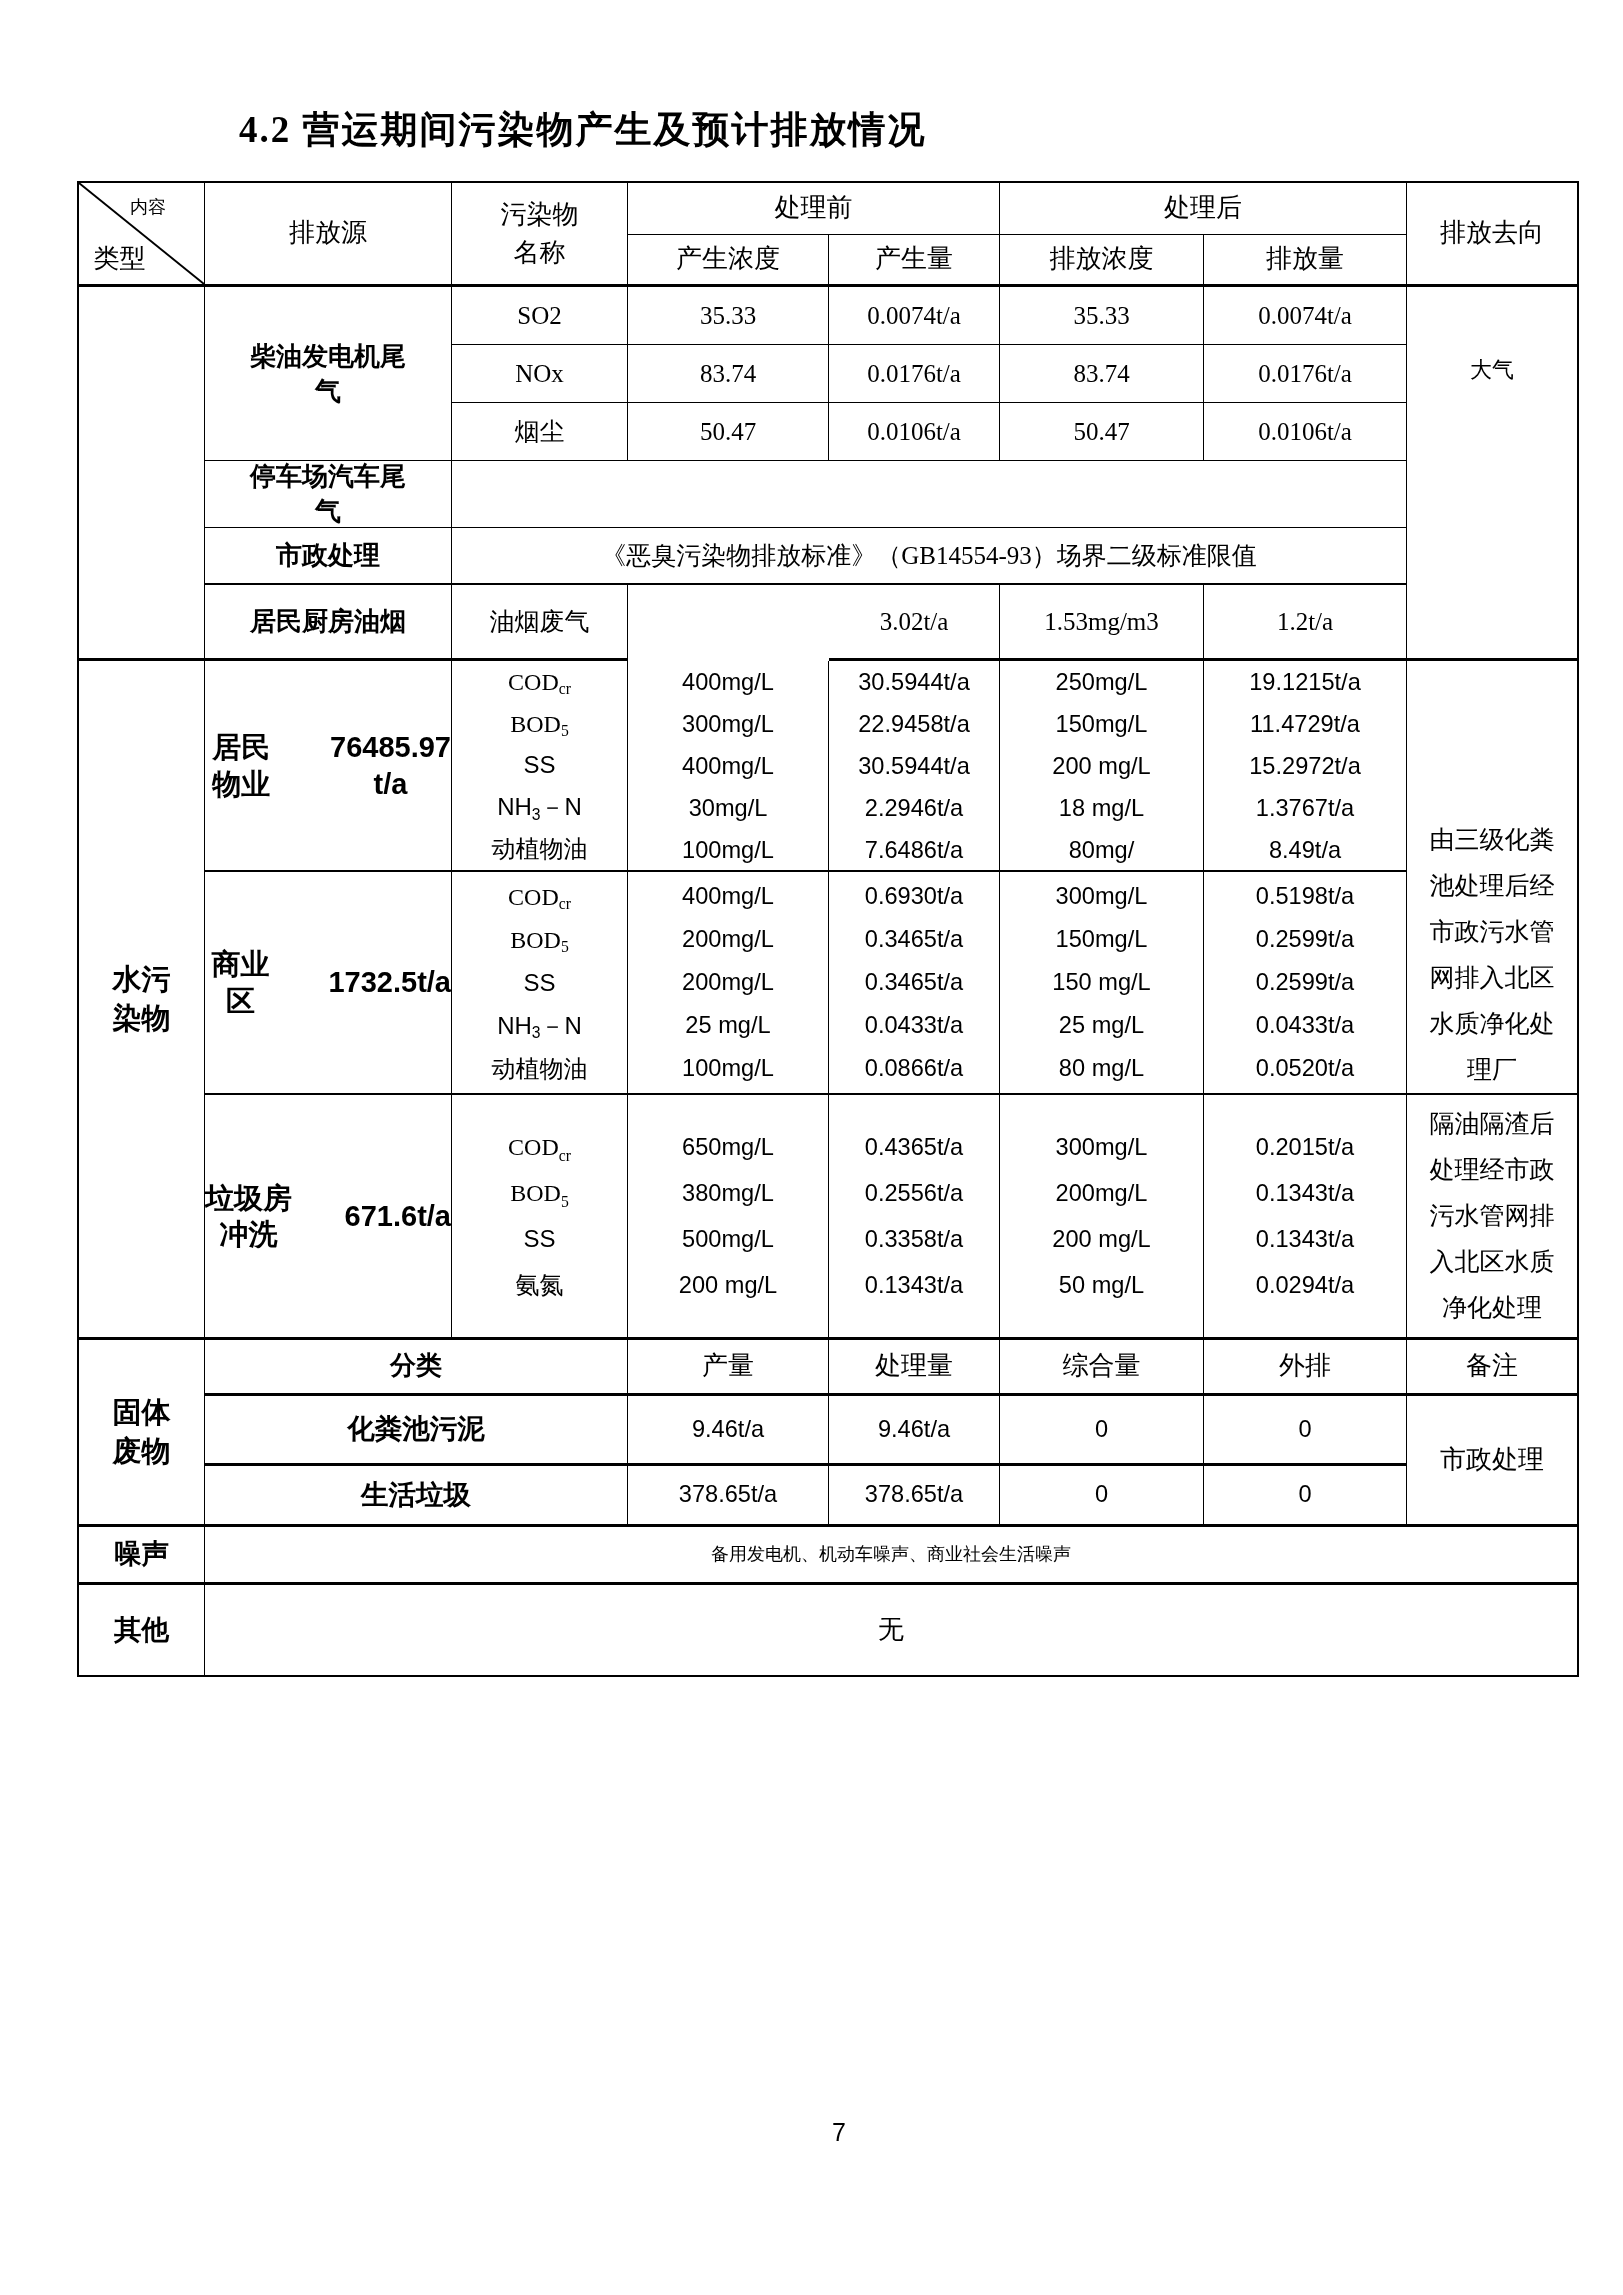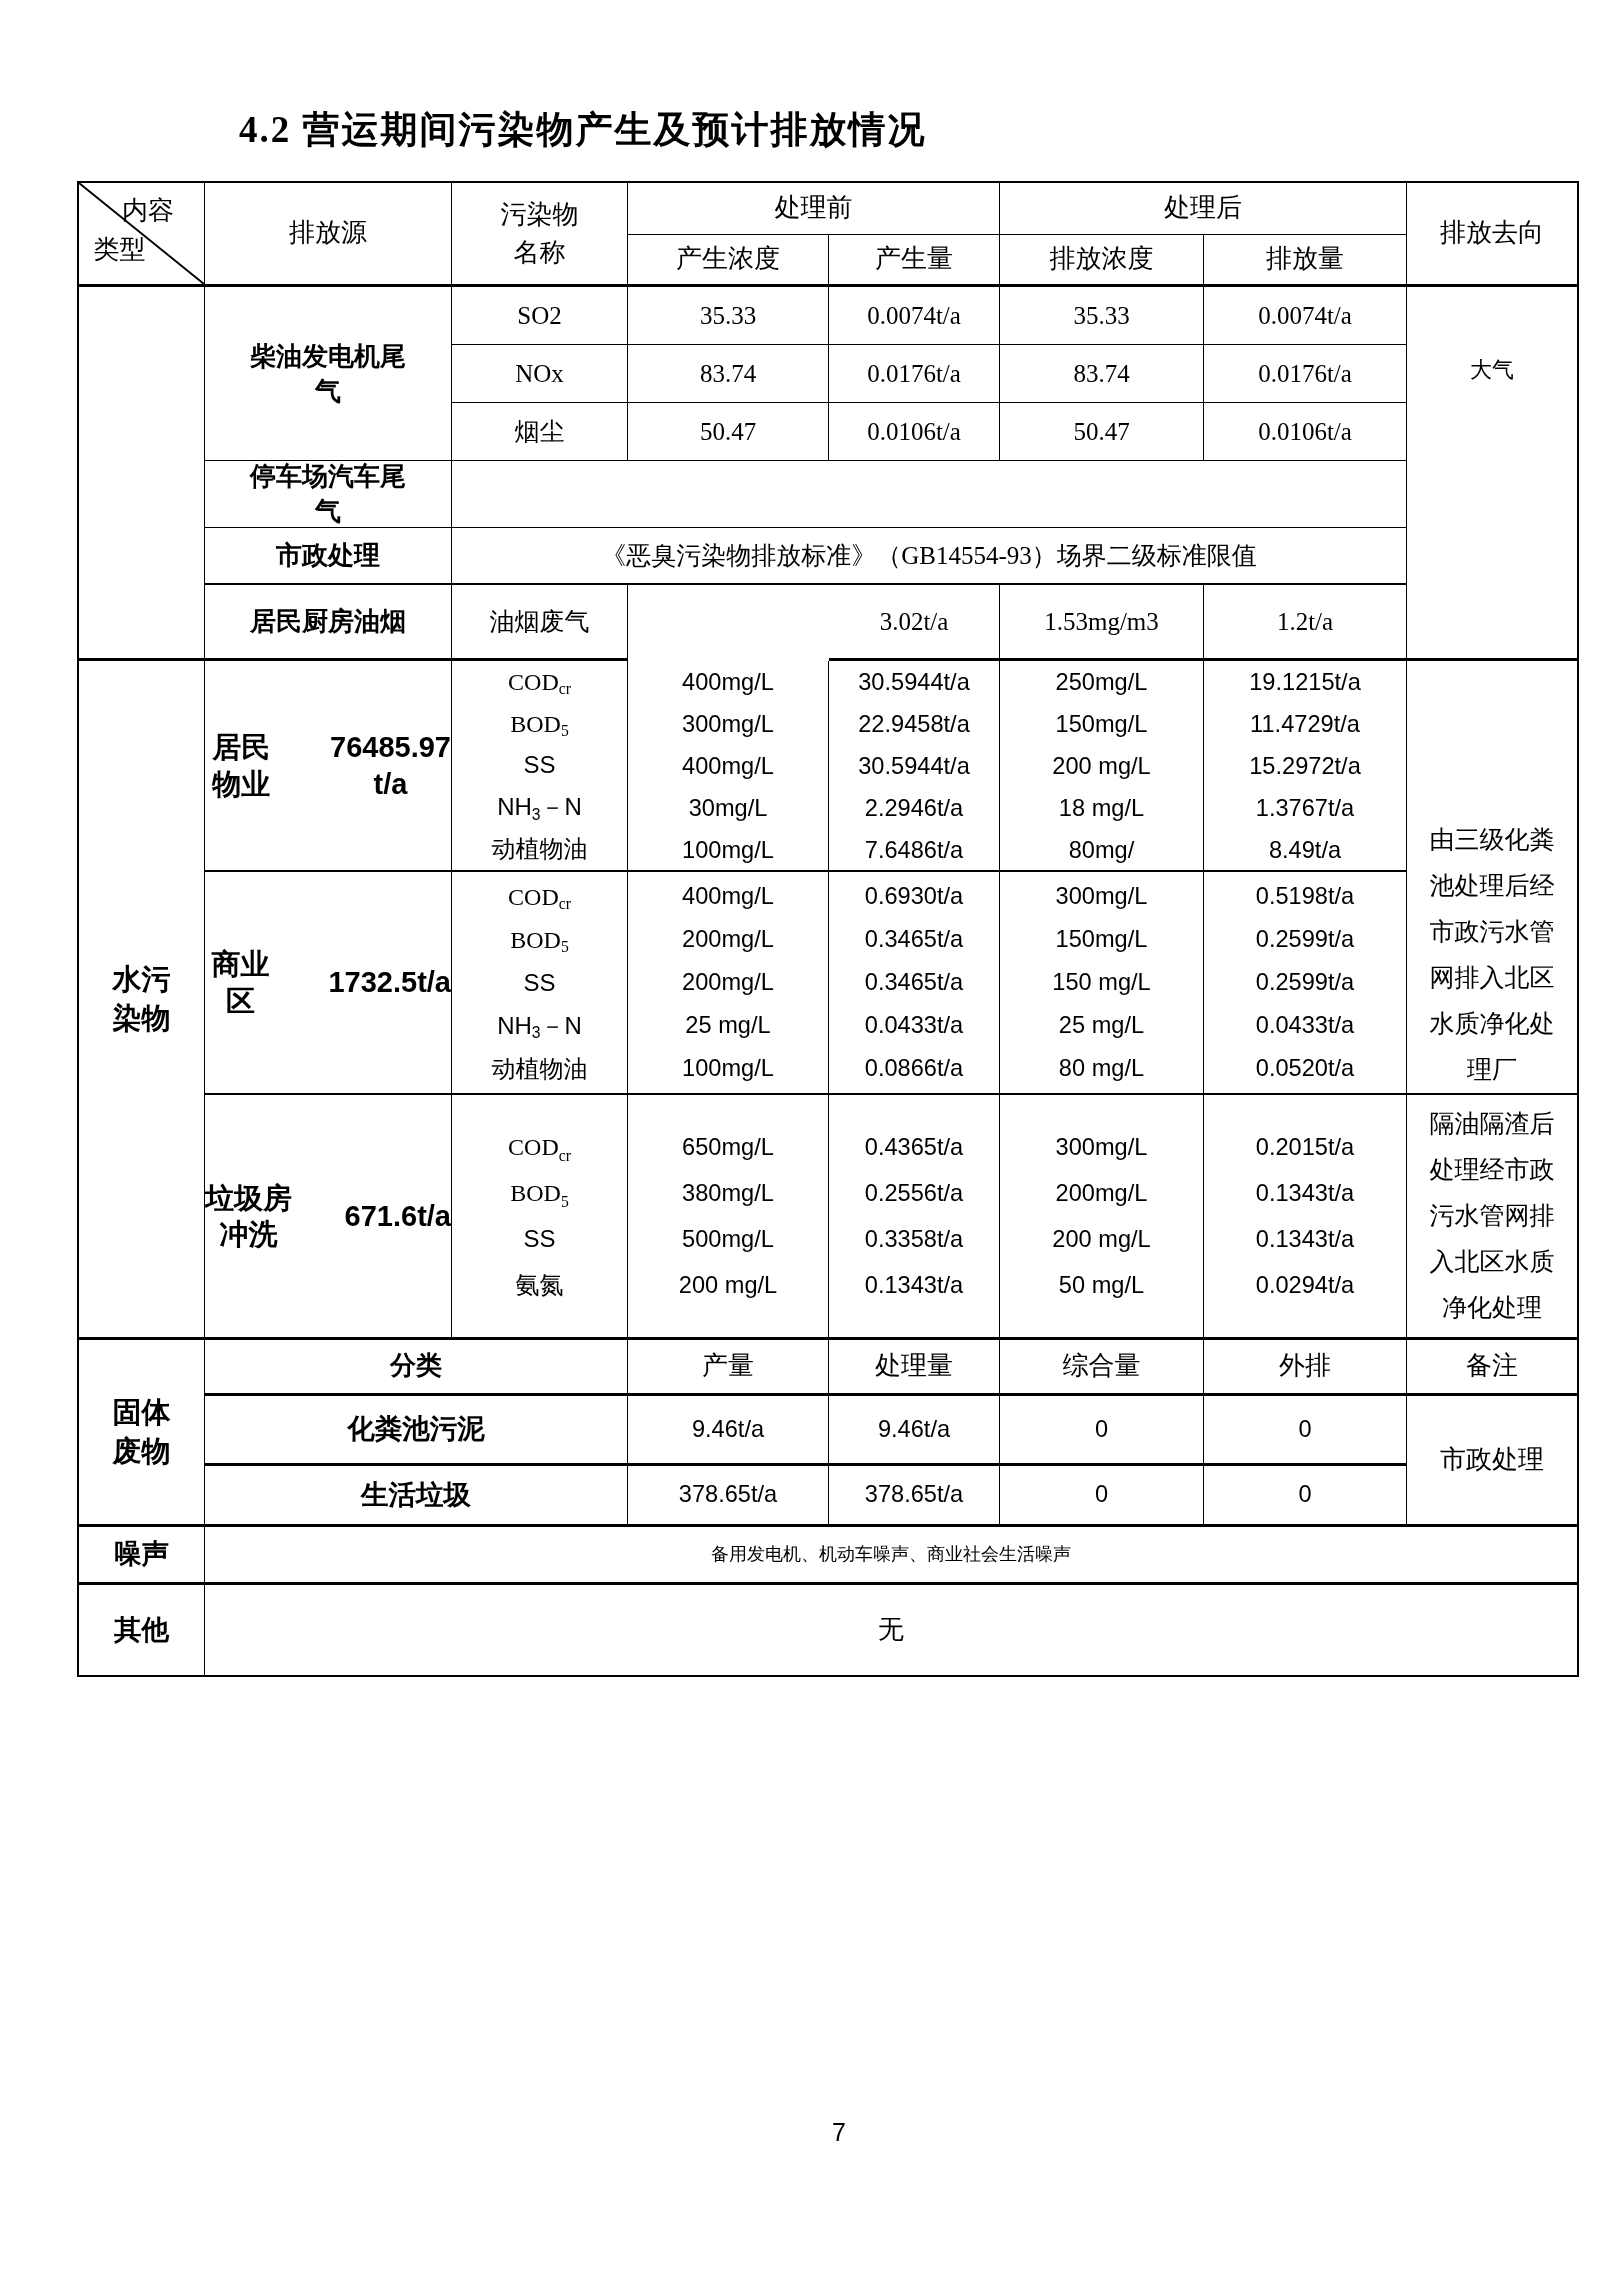--- a/index.html
+++ b/index.html
@@ -33,22 +33,22 @@
   .pline sub{font-size:15.7px;align-self:flex-end;margin-bottom:3.9px;}
   .lh64 .pline{height:42px;}  .lh66 .pline{height:43px;}  .lh70 .pline{height:46px;}
   .vals{font-family:"Liberation Sans","DejaVu Sans",sans-serif;font-size:23.6px;white-space:pre-line;}
   .vlh64{line-height:42px;} .vlh66{line-height:43px;} .vlh70{line-height:46px;}
   .dest{font-size:25px;line-height:46px;white-space:pre-line;}
   .destmain{align-items:flex-start;padding-top:156px;}
   .solidname{font-weight:bold;font-size:27.5px;}
   .solidval{font-family:"Liberation Sans","DejaVu Sans",sans-serif;font-size:23.6px;}
   .corner{position:relative;}
   .corner svg{position:absolute;left:0;top:0;width:100%;height:100%;}
-  .corner .t1{position:absolute;top:13px;left:50%;transform:translateX(calc(-50% + 6.5px));font-size:26px;font-family:Liberation Mono, monospace;}
-  .corner .t2{position:absolute;bottom:18px;left:50%;transform:translateX(calc(-50% - 22px));font-size:26px;}
+  .corner .t1{position:absolute;top:13px;left:50%;transform:translateX(calc(-50% + 6.5px));font-size:18px;}
+  .corner .t2{position:absolute;bottom:9px;left:50%;transform:translateX(calc(-50% - 22px));font-size:26px;}
   #pagenum{position:absolute;left:832px;top:2118px;font-size:25px;
            font-family:"Liberation Sans","DejaVu Sans",sans-serif;}
 </style>
 </head>
 <body>
 
 <div id="title">4.2 营运期间污染物产生及预计排放情况</div>
 
 <div id="tbl">
 

